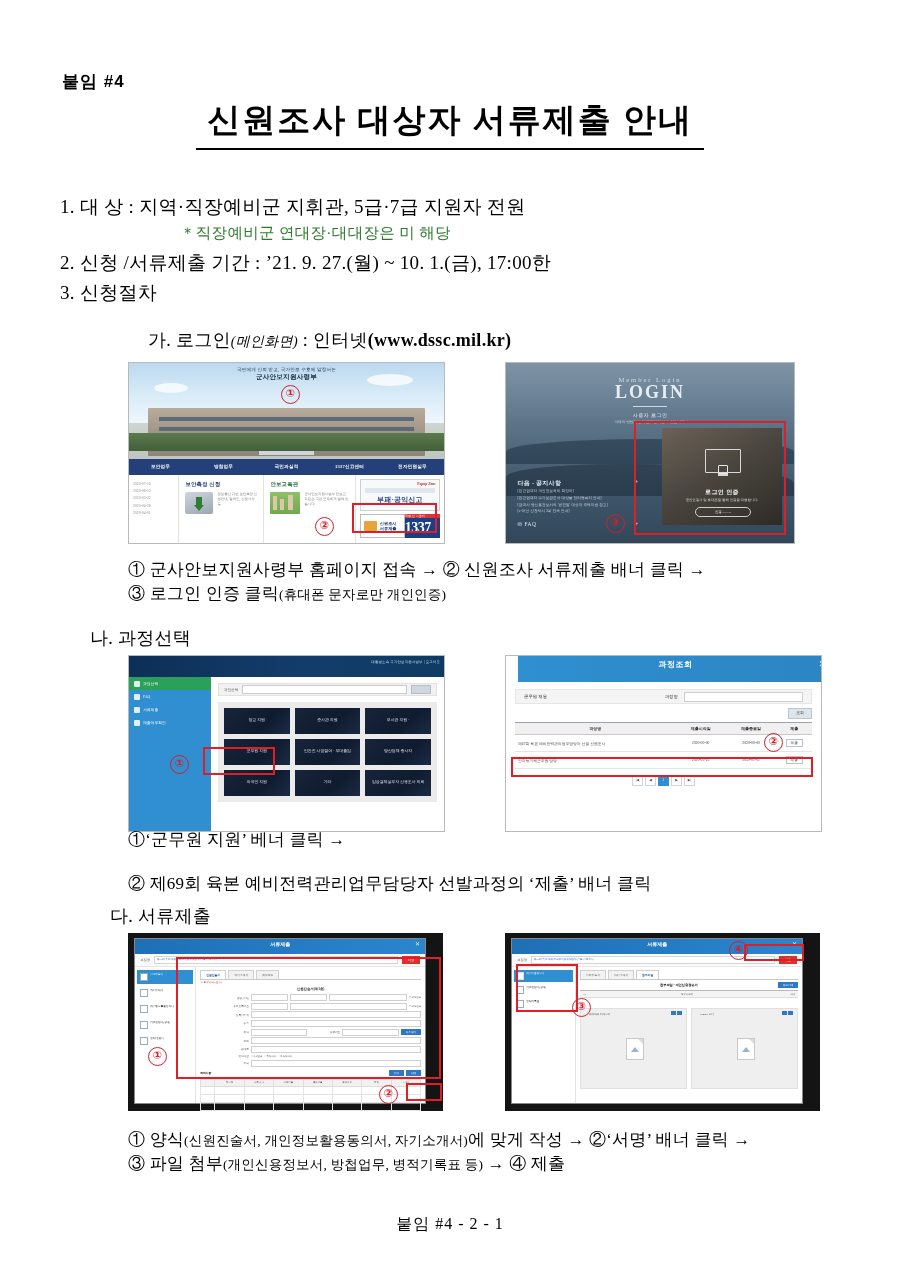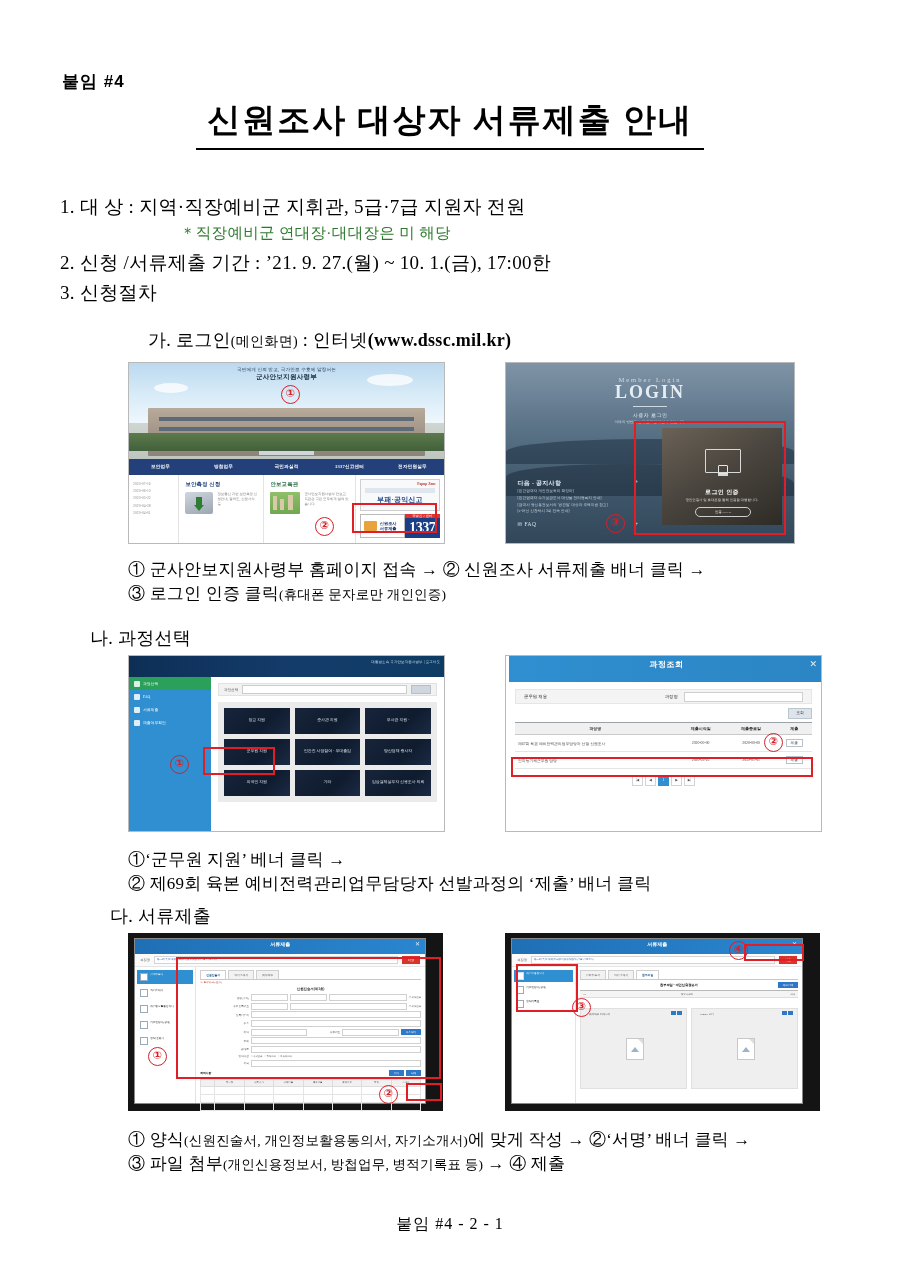--- a/index.html
+++ b/index.html
@@ -13,21 +13,21 @@
   .attach-tag{position:absolute;left:62px;top:70px;font-size:17px;letter-spacing:1px;font-family:"Liberation Sans","DejaVu Sans",sans-serif;font-weight:600;}
 
   .doc-title{position:absolute;left:0;top:98px;width:900px;text-align:center;font-size:33px;font-weight:bold;letter-spacing:2px;}
   .title-rule{position:absolute;left:196px;top:148px;width:508px;height:2px;background:#000;}
 
   .body-list{position:absolute;left:60px;top:192px;width:800px;}
   .li{font-size:19px;line-height:1.55;letter-spacing:.3px;white-space:nowrap;}
   .note{color:#2d7a2d;font-size:15.5px;letter-spacing:.3px;margin:2px 0 4px 120px;}
   .serif-url{font-family:"Liberation Serif","DejaVu Serif",serif;font-weight:bold;}
 
-  .small-paren{font-size:14px;}
+  .small-paren{font-size:14px;font-style:italic;}
 
   
   .shot{position:absolute;border:1px solid #b9b9b9;background:#fff;overflow:hidden;}
 
   
   .hp-hero{position:absolute;left:0;top:0;right:0;height:63%;background:
      linear-gradient(#cfe4f3 0%,#dff0fb 38%,#eef7fd 52%,#cfd6d2 53%,#b6beb5 100%);}
   .hp-sky{position:absolute;left:0;top:0;right:0;height:53%;
      background:linear-gradient(180deg,#bcd9ef 0%,#d9ecf8 55%,#eef7fd 100%);}
   .cloud{position:absolute;border-radius:50%;background:rgba(255,255,255,.75);}
@@ -59,21 +59,21 @@
   .hp-ico2 i{position:absolute;background:#d9c9a8;}
   .hp-ctxt{font-size:3.4px;color:#777;line-height:1.5;}
   .hp-popup{border:1px solid #cfcfcf;background:#f7f9fb;height:54%;position:relative;padding:2px;box-sizing:border-box;}
   .hp-popup .pz{position:absolute;right:3px;top:2px;font-size:3.6px;color:#c0392b;font-weight:bold;}
   .hp-popup .bar{height:5px;background:#dfe6ee;margin:6px 2px 2px;}
   .hp-popup .big{font-size:7px;font-weight:bold;color:#1b3f86;text-align:center;letter-spacing:.2px;}
   .hp-1337row{display:flex;margin-top:3px;height:40%;}
   .hp-banner2{flex:1;border:1px solid #bbb;background:#fff;display:flex;align-items:center;gap:3px;padding:0 3px;box-sizing:border-box;}
   .hp-folder{width:13px;height:10px;background:#e8a33d;border-radius:1px;flex:none;}
   .hp-banner2 b{font-size:4.2px;color:#13326e;line-height:1.25;}
-  .hp-1337{width:44%;background:#1b3f86;color:#fff;text-align:center;position:relative;}
+  .hp-1337{width:44%;background:#1b3f86;color:#fff;text-align:left;position:relative;}
   .hp-1337 .t{font-size:3.2px;background:#d33;display:block;letter-spacing:.2px;}
   .hp-1337 .n{font-size:14px;font-weight:bold;line-height:1;letter-spacing:-.5px;}
 
   
   .lg-bg{position:absolute;inset:0;background:linear-gradient(180deg,#7f93a6 0%,#5c7488 35%,#41586c 68%,#32475a 100%);}
   .lg-mtn{position:absolute;left:0;right:0;background:rgba(30,48,66,.55);}
   .lg-title{position:absolute;left:0;top:7%;width:100%;text-align:center;color:#e6edf3;}
   .lg-title .s{font-size:6.5px;letter-spacing:2px;opacity:.8;}
   .lg-title .b{font-size:18px;font-weight:bold;letter-spacing:2px;line-height:1;}
   .lg-title .rule{width:34px;height:1px;background:#cfd9e2;margin:5px auto;}
@@ -102,21 +102,21 @@
   .cg-side .it .sq{width:6px;height:6px;background:rgba(255,255,255,.85);border-radius:1px;flex:none;}
   .cg-main{position:absolute;left:26%;top:12%;right:0;bottom:0;background:#fff;padding:6px 7px;box-sizing:border-box;}
   .cg-search{height:13px;background:#f2f2f2;border:1px solid #e2e2e2;display:flex;align-items:center;gap:4px;padding:0 5px;box-sizing:border-box;}
   .cg-search .lb{font-size:3.6px;color:#555;white-space:nowrap;}
   .cg-search .inp{flex:1;height:7px;background:#fff;border:1px solid #ccc;}
   .cg-search .btn{width:18px;height:7px;background:#cfd6dd;border:1px solid #b6bec6;}
   .cg-grid{margin-top:6px;background:#ebebeb;padding:6px;display:grid;grid-template-columns:repeat(3,1fr);gap:5px;}
   .cg-cell{height:26px;background:linear-gradient(135deg,#17243a,#0f1b2e 60%,#1b2b45);display:flex;align-items:center;justify-content:center;text-align:center;color:#e8eef6;font-size:3.9px;line-height:1.3;padding:2px;box-sizing:border-box;}
 
   
-  .ml-hd{position:absolute;left:3px;top:0;width:100%;height:15%;background:linear-gradient(90deg,#2f8fd0,#2c85c4);}
+  .ml-hd{position:absolute;left:12px;top:0;width:100%;height:15%;background:linear-gradient(90deg,#2f8fd0,#2c85c4);}
   .ml-hd .ttl{position:absolute;left:0;top:0;width:100%;text-align:center;line-height:1;padding-top:5px;color:#fff;font-size:8px;font-weight:bold;letter-spacing:.5px;}
   .ml-x{position:absolute;right:7px;top:4px;color:#dff0fb;font-size:9px;line-height:1;}
   .ml-body{position:absolute;left:0;top:15%;right:0;bottom:0;background:#fff;padding:7px 9px;box-sizing:border-box;}
   .ml-filter{height:15px;background:#f4f4f4;border:1px solid #e6e6e6;display:flex;align-items:center;padding:0 8px;box-sizing:border-box;gap:6px;}
   .ml-filter .l{font-size:4.4px;color:#333;}
   .ml-filter .l2{font-size:4.4px;color:#333;margin-left:auto;}
   .ml-filter .inp{width:42%;height:8px;background:#fff;border:1px solid #cfcfcf;}
   .ml-qrow{display:flex;justify-content:flex-end;margin-top:4px;}
   .ml-q{width:22px;height:9px;background:#dde4ea;border:1px solid #bcc6cf;font-size:3.8px;color:#333;text-align:center;line-height:9px;}
   .ml-tbl{width:100%;border-collapse:collapse;margin-top:3px;table-layout:fixed;}
@@ -420,21 +420,21 @@
         <span>◀</span>
         <span class="on">1</span>
         <span>▶</span>
         <span>▶|</span>
       </div>
     </div>
   </div>
   <div class="mkb" style="left:511px;top:757px;width:302px;height:20px;"></div>
   <div class="mk" style="left:764px;top:733px;">②</div>
 
-  <div class="cap-line" style="left:128px;top:848px;">①‘군무원 지원’ 베너 클릭 →</div>
+  <div class="cap-line" style="left:128px;top:828px;">①‘군무원 지원’ 베너 클릭 →</div>
   <div class="cap-line" style="left:128px;top:872px;">② 제69회 육본 예비전력관리업무담당자 선발과정의 ‘제출’ 배너 클릭</div>
 
   <div class="hd-sub" style="left:110px;top:904px;">다. 서류제출</div>
 
   <div class="shot" style="left:128px;top:933px;width:315px;height:178px;border:none;">
     <div class="dk"></div>
     <div class="dlg">
       <div class="dlg-hd">
         <div class="t">서류제출</div>
         <div class="x">✕</div>

